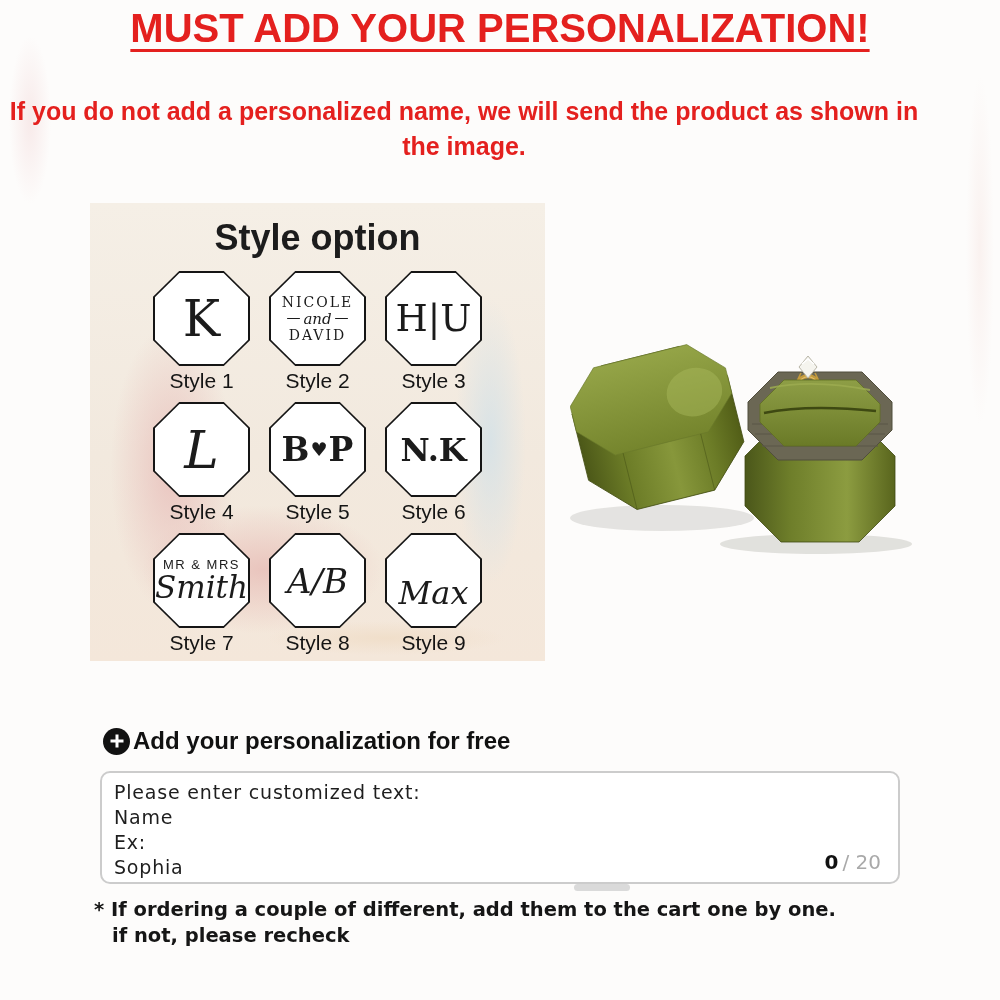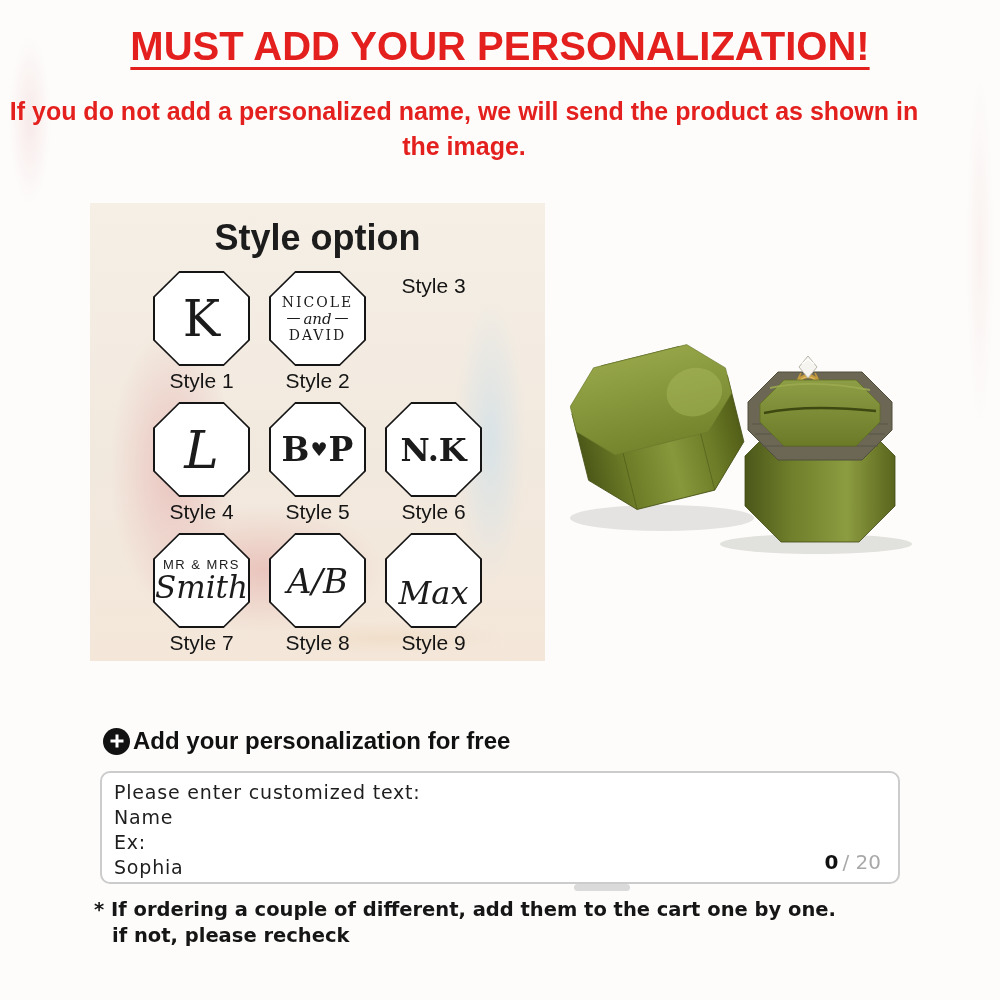--- a/index.html
+++ b/index.html
@@ -4,21 +4,21 @@
 <style>
   html,body{margin:0;padding:0;}
   body{font-family:"Liberation Sans",sans-serif;background:#fff;}
   .canvas{position:relative;width:1000px;height:1000px;overflow:hidden;
     background:
       radial-gradient(closest-side at 3% 12%, rgba(243,219,219,.55), rgba(243,219,219,0) 70%),
       radial-gradient(closest-side at 98% 25%, rgba(245,226,222,.4), rgba(245,226,222,0) 70%),
       #fdfcfb;}
 
   
-  .hero{position:absolute;top:24px;left:0;width:1000px;text-align:center;}
+  .hero{position:absolute;top:6px;left:0;width:1000px;text-align:center;}
   .hero-title{display:inline-block;font-size:40px;font-weight:700;color:#e4201e;
     letter-spacing:0px;text-decoration:underline;text-decoration-thickness:3px;text-underline-offset:7px;}
   .hero-sub{position:absolute;top:94px;left:0;width:928px;text-align:center;}
   .hero-sub div{font-size:25px;font-weight:700;color:#e4201e;line-height:35px;}
 
   
   .style-panel{position:absolute;left:90px;top:203px;width:455px;height:458px;
     background:
       radial-gradient(closest-side at 18% 58%, rgba(233,195,190,.95), rgba(233,195,190,0) 75%),
       radial-gradient(closest-side at 38% 80%, rgba(231,188,182,.8), rgba(231,188,182,0) 70%),
@@ -110,20 +110,25 @@
             <span class="and-word">and</span>
             <i class="and-line"></i>
           </span>
           <span class="nm">DAVID</span>
         </div>
           </div>
         <div class="style-label">Style 2</div>
       </div>
 
       <div class="style-cell">
+        <div class="oct">
+            <div class="oct-in">
+          <span class="initials-bar">H|U</span>
+        </div>
+          </div>
         <div class="style-label">Style 3</div>
       </div>
 
       <div class="style-cell">
         <div class="oct">
             <div class="oct-in">
           <span class="script-letter">L</span>
         </div>
           </div>
         <div class="style-label">Style 4</div>

